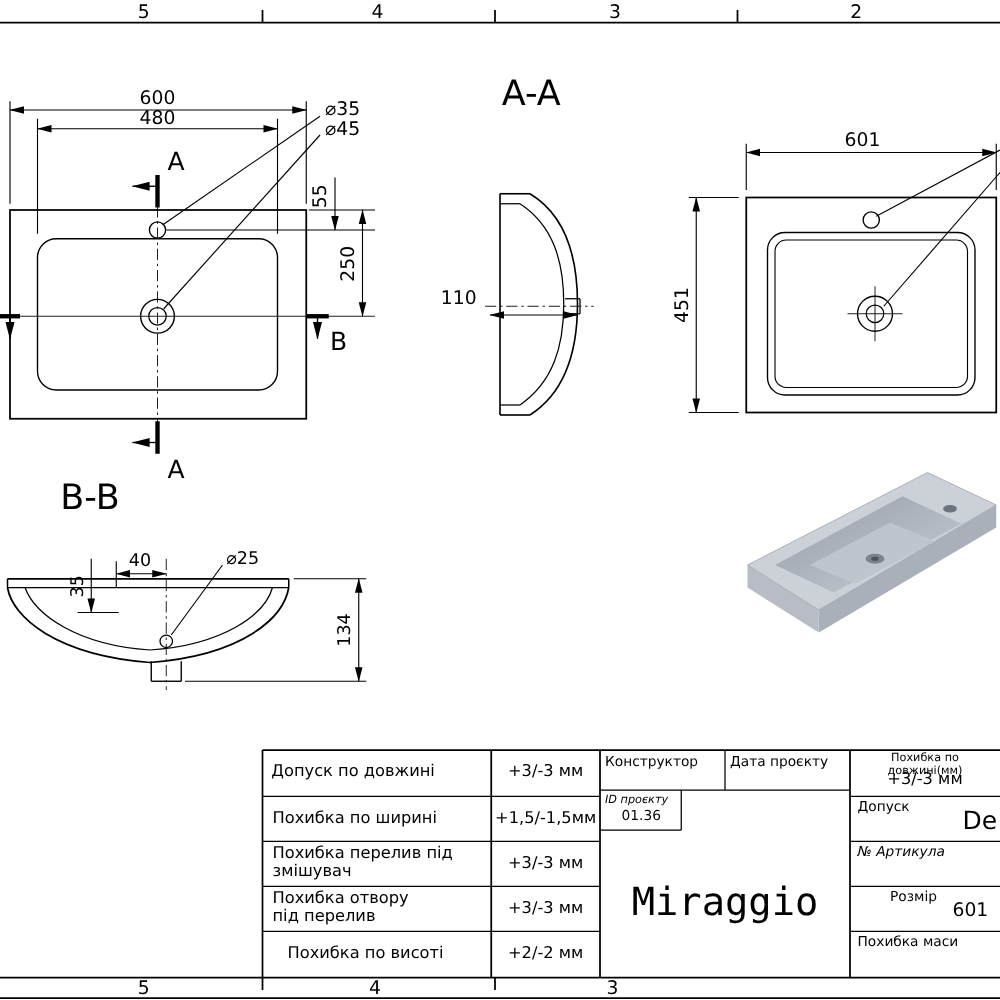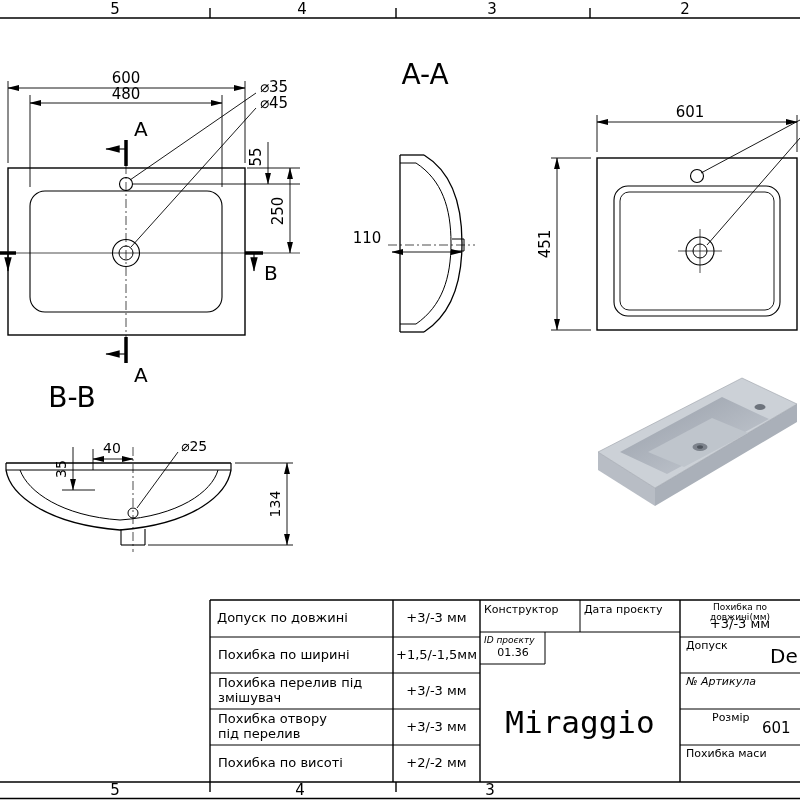--- a/index.html
+++ b/index.html
@@ -218,21 +218,21 @@
 <div>
 
   <div class="cell" style="left:212px;top:601px;width:176px;height:35px;padding-left:5px;border-radius:14px;">Допуск по довжині</div>
   <div class="cell center" style="left:394px;top:601px;width:85px;height:35px;">+3/-3 мм</div>
   <div class="cell" style="left:212px;top:638px;width:176px;height:34px;padding-left:6px;">Похибка по ширині</div>
   <div class="cell center" style="left:394px;top:638px;width:85px;height:34px;">+1,5/-1,5мм</div>
   <div class="cell" style="left:212px;top:674px;width:150px;height:34px;padding-left:6px;">Похибка перелив під змішувач</div>
   <div class="cell center" style="left:394px;top:674px;width:85px;height:34px;">+3/-3 мм</div>
   <div class="cell" style="left:212px;top:710px;width:130px;height:34px;padding-left:6px;">Похибка отвору під перелив</div>
   <div class="cell center" style="left:394px;top:710px;width:85px;height:34px;">+3/-3 мм</div>
-  <div class="cell" style="left:212px;top:746px;width:176px;height:35px;padding-left:6px;">Похибка по висоті</div>
+  <div class="cell" style="left:212px;top:746px;width:176px;height:35px;padding-left:18px;">Похибка по висоті</div>
   <div class="cell center" style="left:394px;top:746px;width:85px;height:35px;">+2/-2 мм</div>
 
   <div class="cell small" style="left:484px;top:604px;width:94px;height:26px;">Конструктор</div>
   <div class="cell small" style="left:584px;top:604px;width:94px;height:26px;">Дата проєкту</div>
   <div class="cell tiny" style="left:484px;top:635px;width:58px;height:12px;font-style:italic;">ID проєкту</div>
   <div class="cell small center" style="left:484px;top:647px;width:58px;height:14px;">01.36</div>
   <div class="brand" style="left:480px;top:666px;width:200px;height:112px;">Miraggio</div>
 
   <div class="cell tiny center" style="left:682px;top:602px;width:116px;height:11px;justify-content:center;">Похибка по довжині(мм)</div>
   <div class="cell center" style="left:682px;top:614px;width:116px;height:20px;">+3/-3 мм</div>

